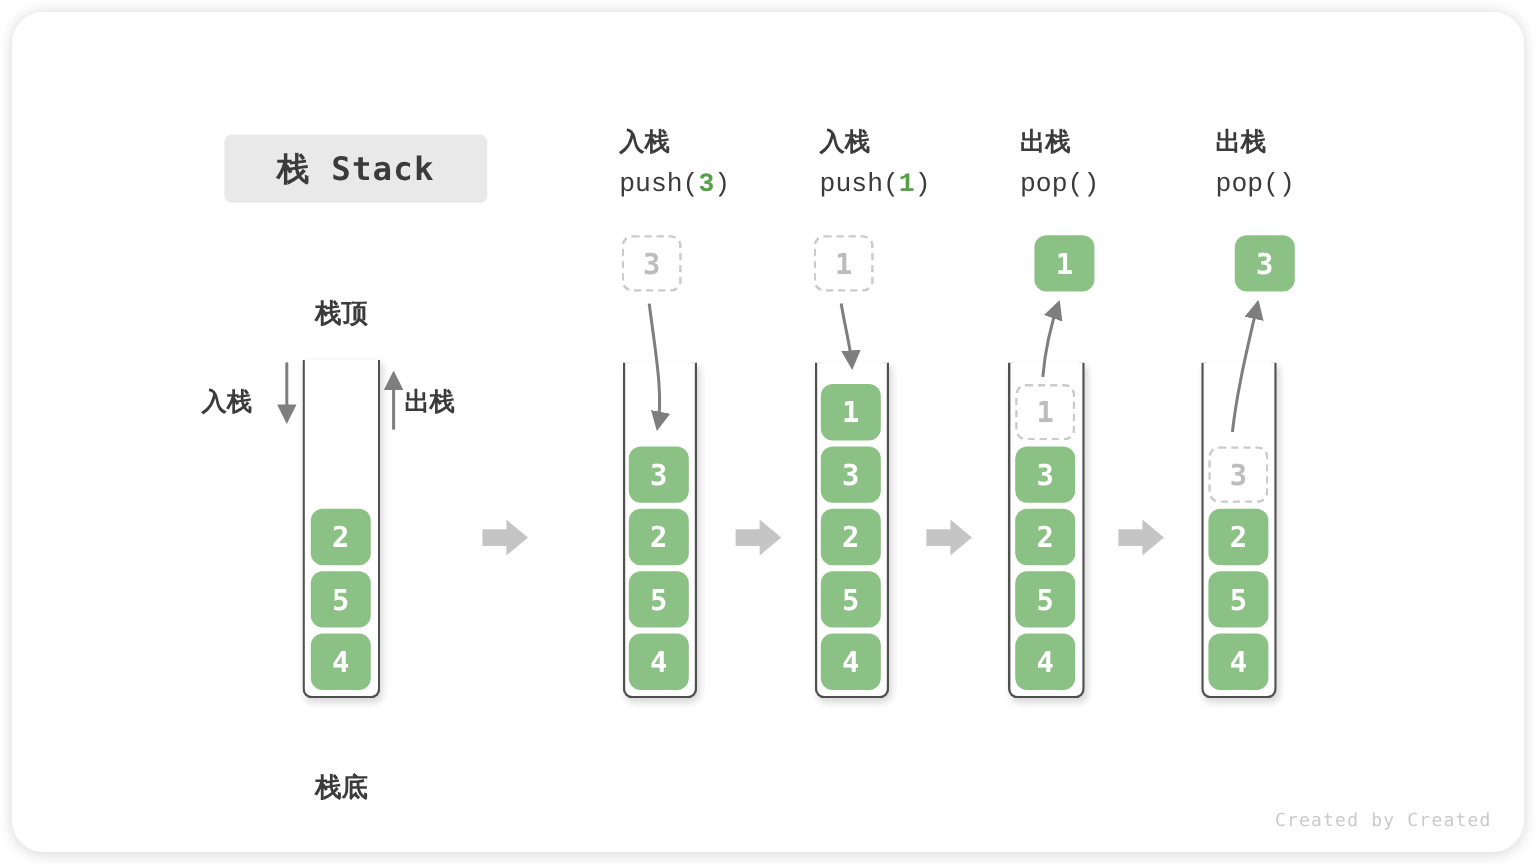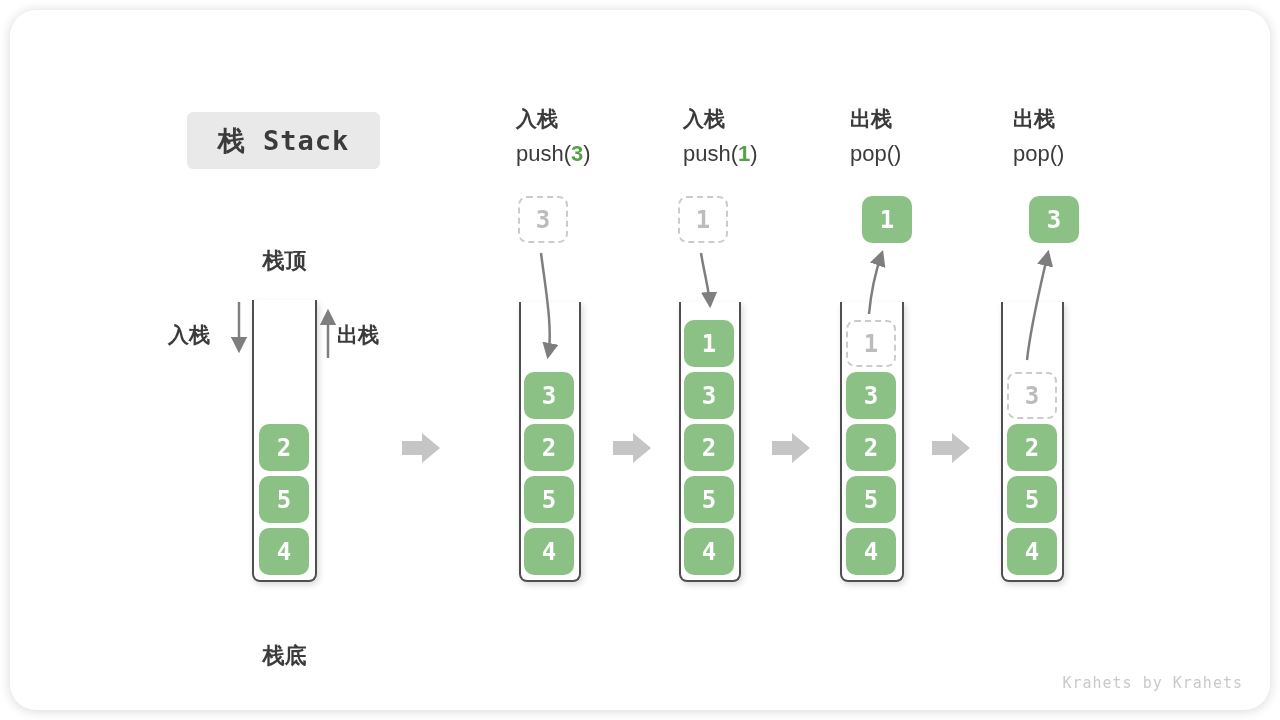--- a/index.html
+++ b/index.html
@@ -4,31 +4,31 @@
 <style>
   html, body { margin:0; padding:0; width:1280px; height:720px; overflow:hidden;
                background:#ffffff; font-family:"Liberation Sans", sans-serif; }
   :root {
     --item-green:#8CC185; --arg-green:#56A04A; --line-gray:#7E7E7E;
     --flow-gray:#C5C5C5; --ghost-border:#CBCBCB; --ghost-text:#BCBCBC;
     --ink:#3B3B3B; --wall:#4F4F4F;
   }
   .card { position:absolute; left:10px; top:10px; width:1260px; height:700px;
           background:#fff; border-radius:26px; box-shadow:0 1px 12px rgba(0,0,0,.16); }
-  .title-box { position:absolute; left:187px; top:112px; width:193px; height:57px;
+  .title-box { position:absolute; left:187px; top:112px; width:219px; height:57px;
                background:#E9E9E9; border-radius:6px; display:flex; align-items:center;
                justify-content:center; font-family:"DejaVu Sans Mono", monospace;
                font-weight:bold; font-size:27px; color:var(--ink); letter-spacing:1px; }
   .cjk { position:absolute; font-weight:bold; font-size:22px; color:var(--ink); }
   .cjk.small { font-size:21px; }
   .center65 { width:65px; text-align:center; }
   .col-header { position:absolute; top:107px; }
   .col-header .op { font-weight:bold; font-size:21px; color:var(--ink);
                     line-height:24px; margin-bottom:10px; }
-  .col-header .code { font-family:Liberation Sans, sans-serif; font-size:22px;
+  .col-header .code { font-family:Liberation Mono, monospace; font-size:22px;
                       color:var(--ink); }
   .col-header .code .arg { color:var(--arg-green); font-weight:bold; }
   .stack-container { position:absolute; background:#fff; box-sizing:border-box;
                      border-left:2px solid var(--wall); border-right:2px solid var(--wall);
                      border-bottom:2px solid var(--wall); border-radius:0 0 8px 8px;
                      box-shadow:2px 3px 6px rgba(0,0,0,.15); }
   #items-layer .item { position:absolute; width:50px; height:47px; box-sizing:border-box;
         display:flex; align-items:center; justify-content:center;
         font-family:"DejaVu Sans Mono", monospace; font-weight:bold; font-size:24px; }
   #items-layer .item.solid { background:var(--item-green); color:#fff; border-radius:10px; }
@@ -117,13 +117,13 @@
   <path class="thin-arrow" d="M541,253 C546,292 553,330 548,356" marker-end="url(#ah)"></path>
   <path class="thin-arrow" d="M701,253 C704,272 709,290 710,305" marker-end="url(#ah)"></path>
   <path class="thin-arrow" d="M869,314 C871,292 876,270 882,253" marker-end="url(#ah)"></path>
   <path class="thin-arrow" d="M1027,360 C1031,324 1040,288 1048,253" marker-end="url(#ah)"></path>
   <polygon class="flow-arrow" points="402,441 422,441 422,433 440,448 422,463 422,455 402,455"></polygon>
   <polygon class="flow-arrow" points="613,441 633,441 633,433 651,448 633,463 633,455 613,455"></polygon>
   <polygon class="flow-arrow" points="772,441 792,441 792,433 810,448 792,463 792,455 772,455"></polygon>
   <polygon class="flow-arrow" points="932,441 952,441 952,433 970,448 952,463 952,455 932,455"></polygon>
 </svg>
 
-<div class="watermark">Krahets by Krahets</div>
+<div class="watermark">Created by Created</div>
 
 </body></html>

